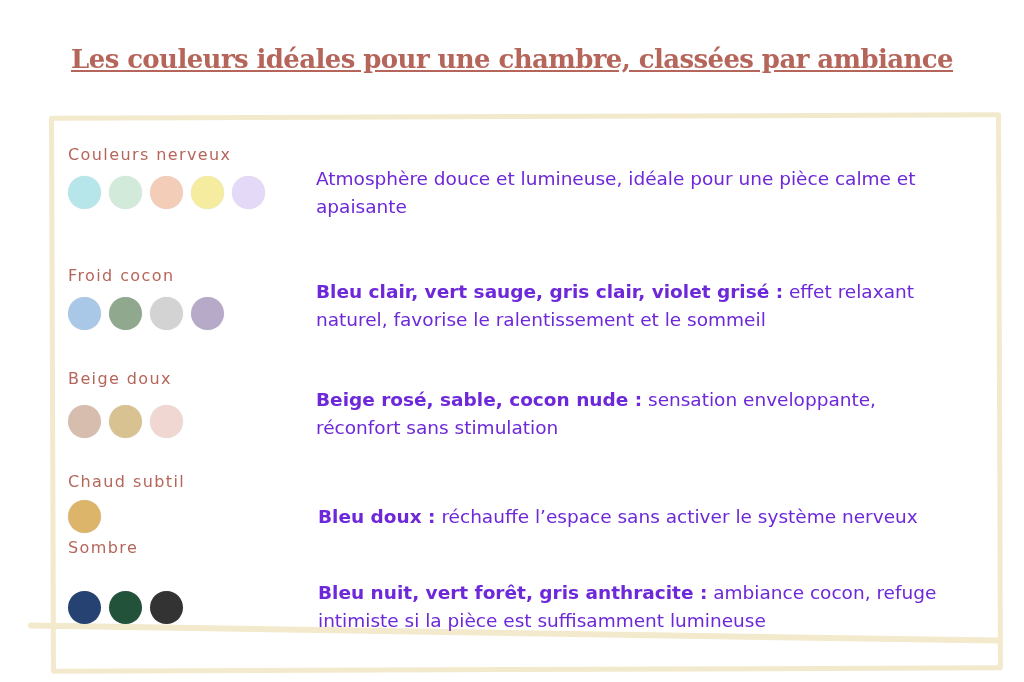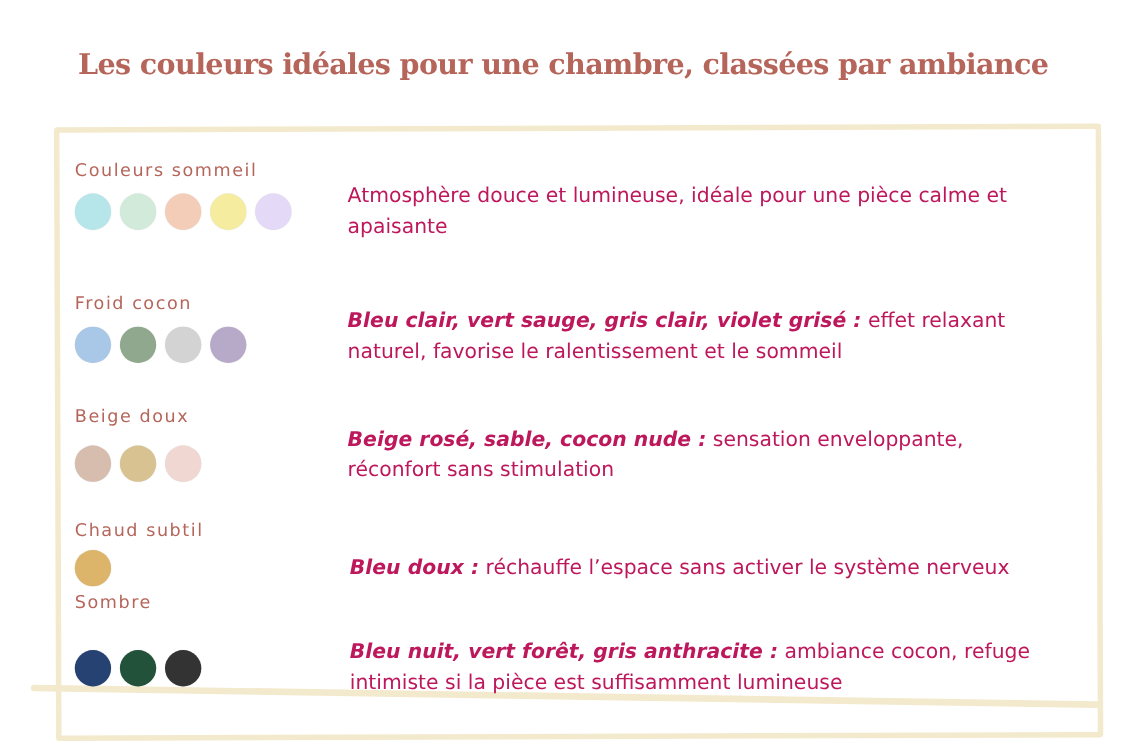--- a/index.html
+++ b/index.html
@@ -1,33 +1,33 @@
 <!DOCTYPE html>
 <html><head>
 <meta charset="utf-8">
 <style>
   html, body { margin:0; padding:0; background:#ffffff; }
   body { width:1024px; height:682px; position:relative; overflow:hidden; font-family:"DejaVu Sans", sans-serif; }
-  .title { position:absolute; left:0; width:1024px; top:44px; text-align:center; font-family:"DejaVu Serif", serif; font-weight:bold; font-size:26px; color:#b5655a; letter-spacing:-0.6px; }
+  .title { position:absolute; left:0; width:1024px; top:44px; text-align:center; font-family:"DejaVu Serif", serif; font-weight:bold; font-size:26px; color:#b5655a; letter-spacing:-0.6px;text-decoration:underline; }
   .frame { position:absolute; left:50px; top:114px; width:942px; height:548px; border:5px solid #f3e9cc; border-radius:3px; transform:rotate(-0.2deg); }
   .frame-bottom { position:absolute; left:28px; top:630px; width:972px; height:6px; background:#f3e9cc; transform:rotate(0.9deg); border-radius:3px; }
   .cat { position:absolute; left:68px; font-size:16px; color:#b5655a; letter-spacing:1.4px; font-weight:500; }
   .swatches { position:absolute; left:68px; display:flex; gap:8px; }
   .sw { width:33px; height:33px; border-radius:50%; box-shadow:0 0 1px rgba(0,0,0,0.15); }
-  .desc { position:absolute; left:316px; width:640px; font-size:18.5px; line-height:28px; color:#be185d; }
-  .desc b { font-weight:bold;font-style:italic; }
+  .desc { position:absolute; left:316px; width:640px; font-size:18.5px; line-height:28px; color:#6d28d9; }
+  .desc b { font-weight:bold; }
 </style>
 </head>
 <body>
 
 <div class="title">Les couleurs idéales pour une chambre, classées par ambiance</div>
 <div class="frame"></div>
 <div class="frame-bottom"></div>
 
-<div class="cat" style="top:145px">Couleurs sommeil</div>
+<div class="cat" style="top:145px">Couleurs nerveux</div>
 <div class="swatches" style="top:176px">
   <div class="sw" style="background: rgb(182, 230, 234);"></div>
   <div class="sw" style="background: rgb(210, 234, 217);"></div>
   <div class="sw" style="background: rgb(244, 205, 184);"></div>
   <div class="sw" style="background: rgb(245, 236, 160);"></div>
   <div class="sw" style="background: rgb(228, 217, 247);"></div>
 </div>
 <div class="desc" style="top:165px">
   <b></b><span>Atmosphère douce et lumineuse, idéale pour une pièce calme et apaisante</span>
 </div>

